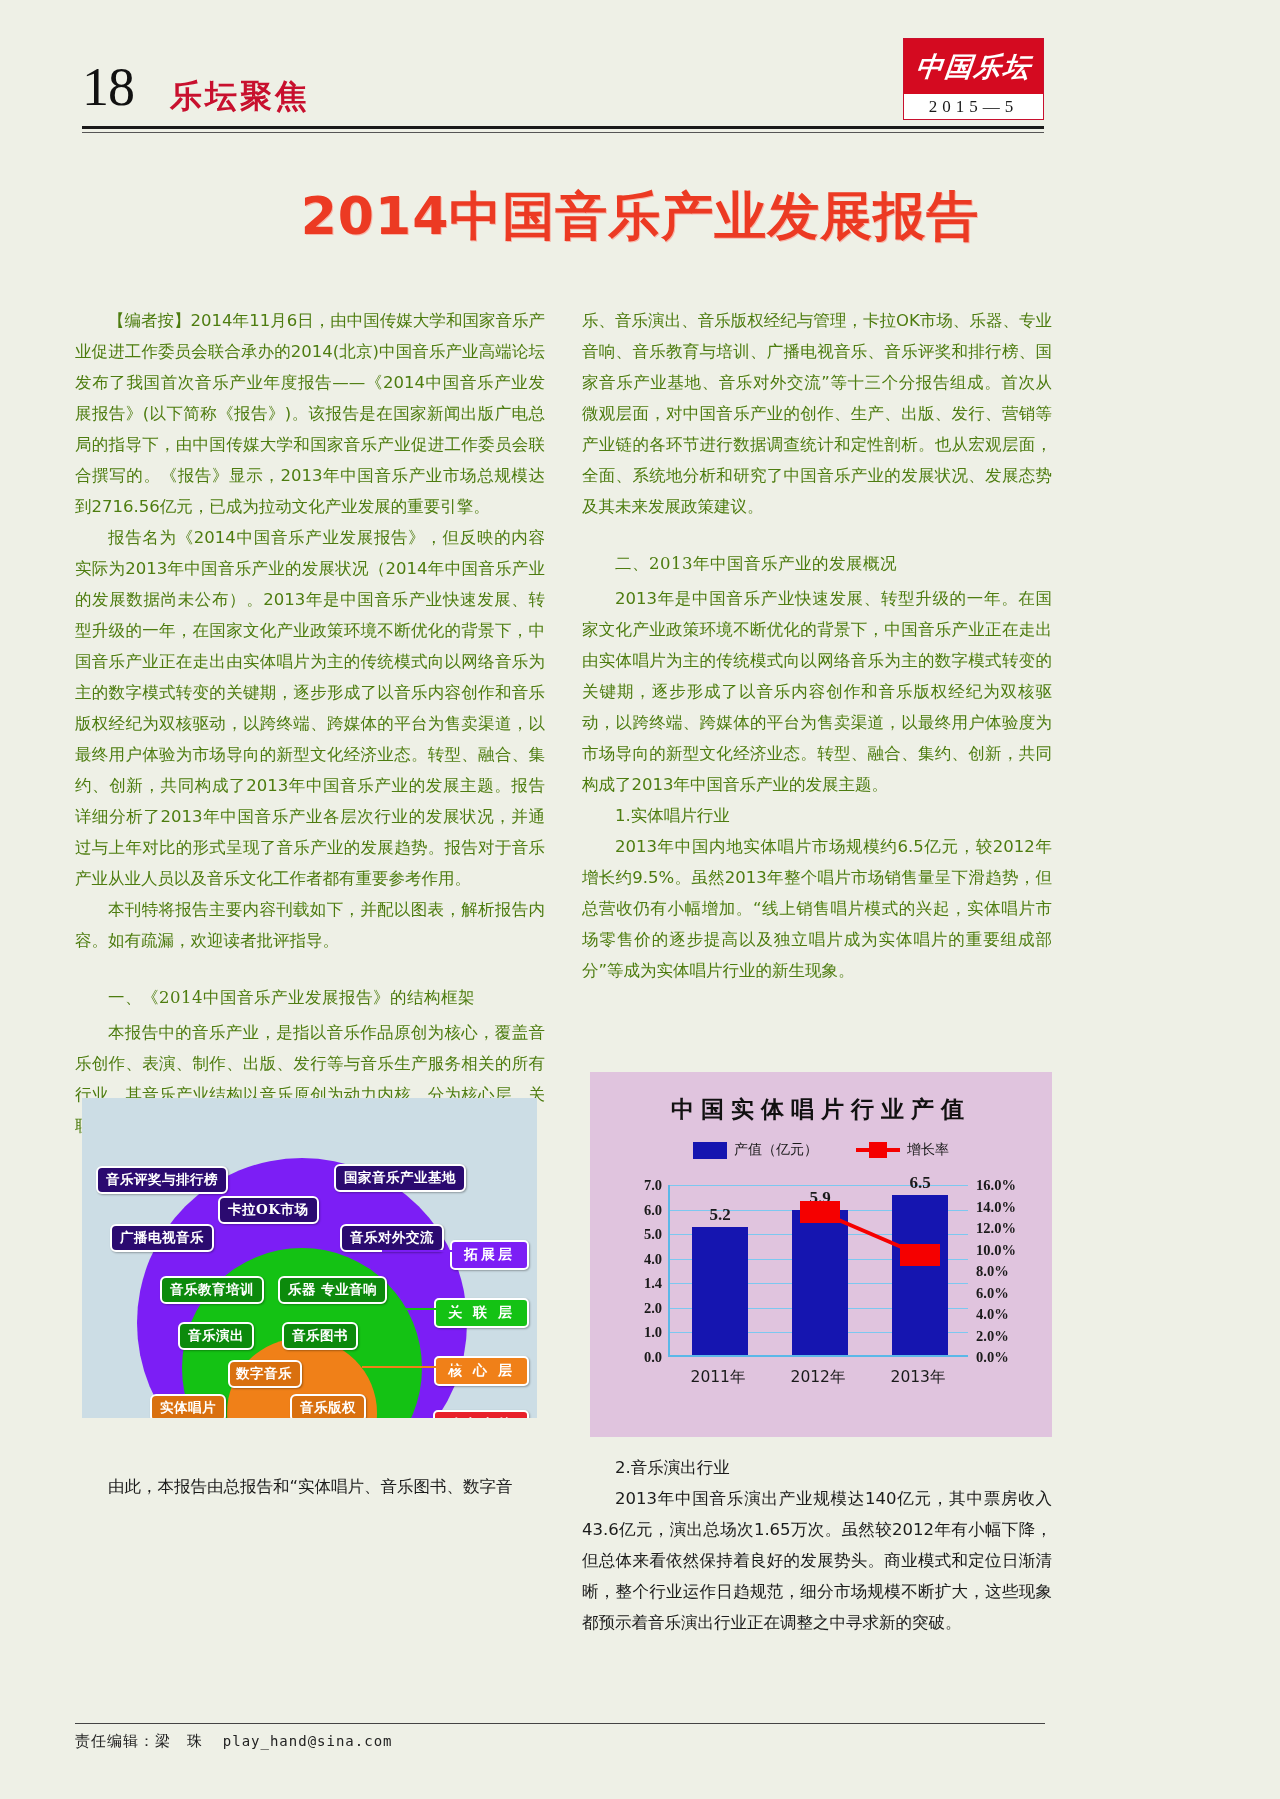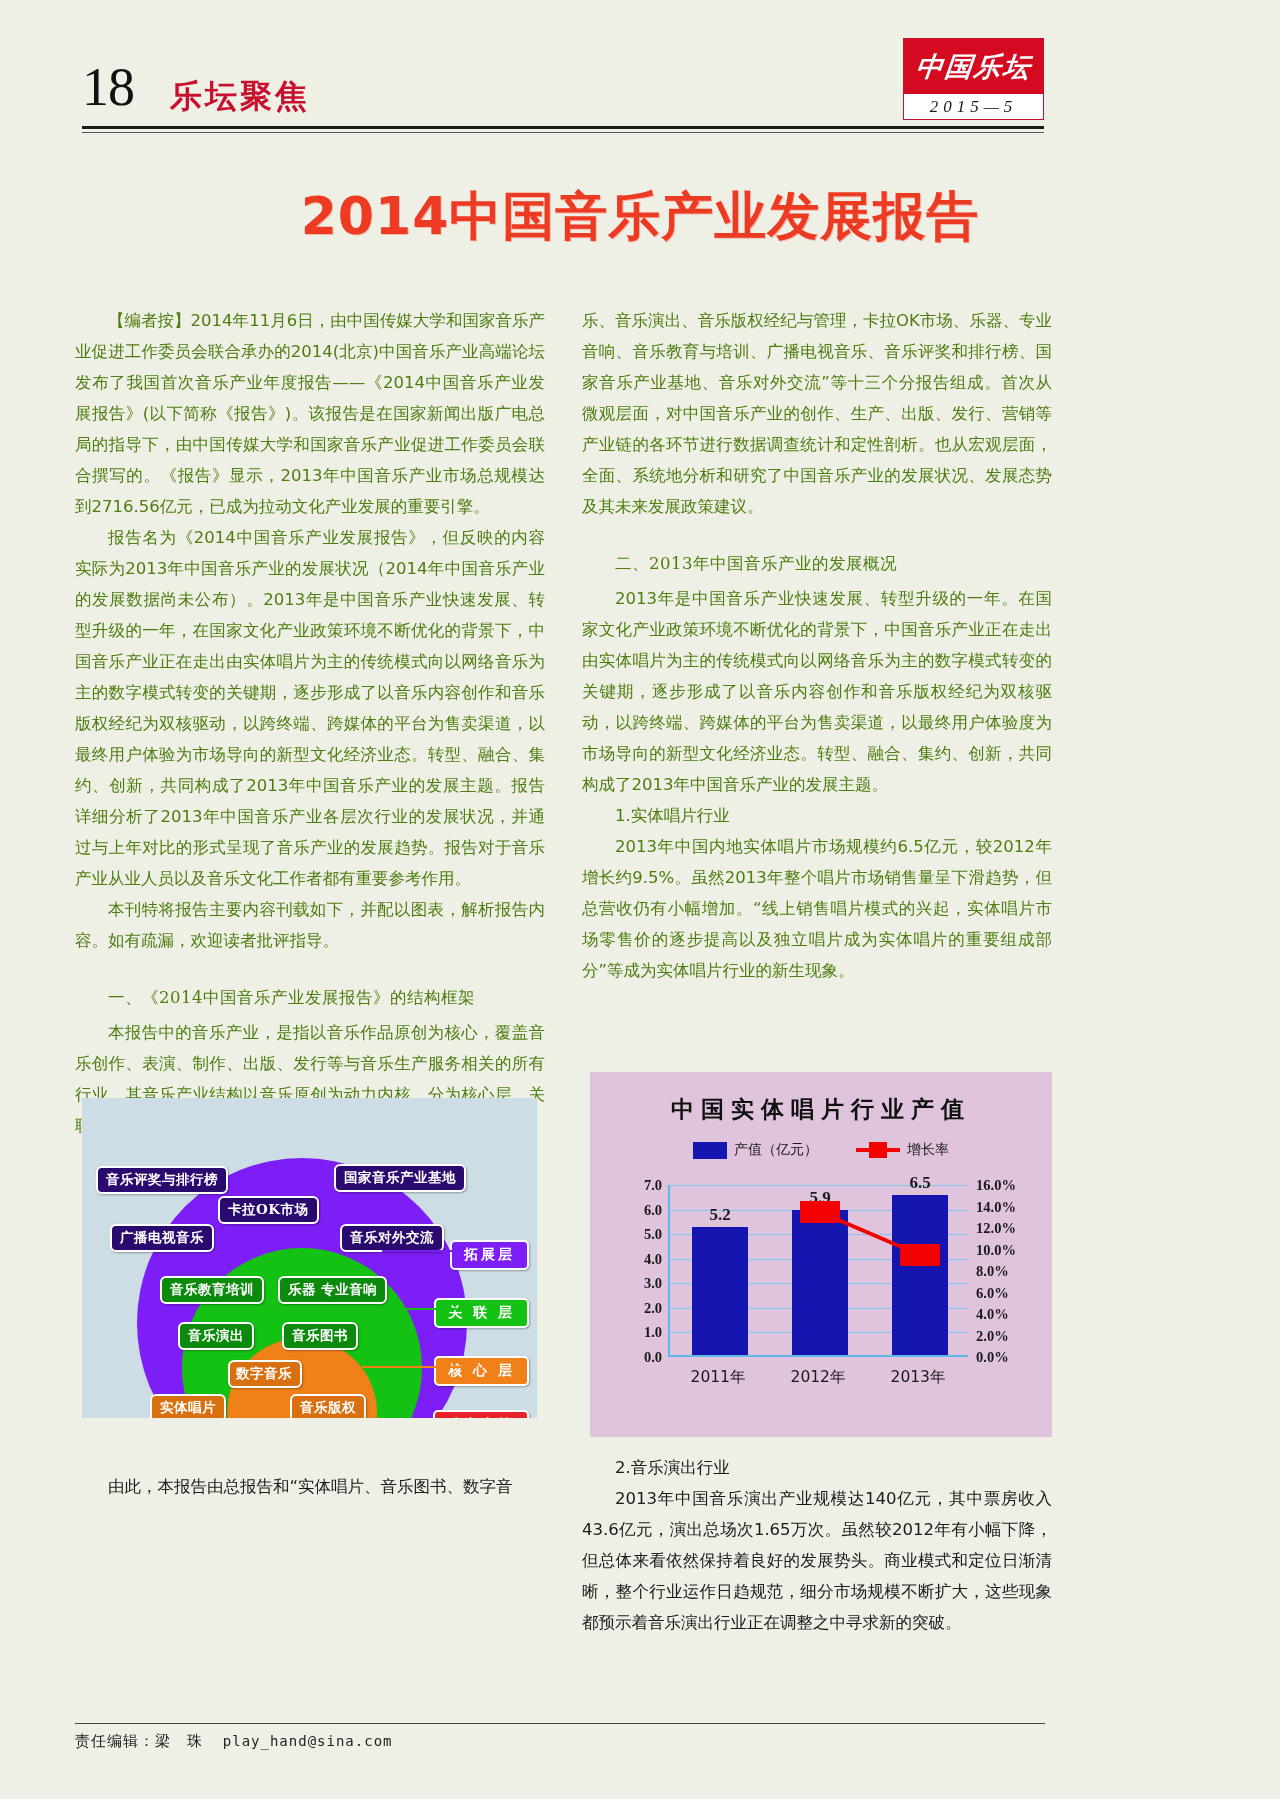--- a/index.html
+++ b/index.html
@@ -41,21 +41,21 @@
   }
   .logo-red span{
     color:#fff; font-size:27px; font-weight:700; letter-spacing:2px;
     font-family:"DejaVu Serif","Liberation Serif",serif;
     font-style:italic;
     transform:skewX(-6deg);
   }
   .logo-issue{
     height:26px; display:flex; align-items:center; justify-content:center;
     font-family:"Liberation Serif","DejaVu Serif",serif;
-    font-size:17px; letter-spacing:5px; color:#1a1a1a;font-style:italic;
+    font-size:17px; letter-spacing:5px; color:#1a1a1a;
   }
   .header-rule{
     position:absolute; left:82px; top:126px; width:962px; height:0;
     border-top:3px solid #1a1a1a;
   }
   .header-rule2{
     position:absolute; left:82px; top:132px; width:962px; height:0;
     border-top:1px solid #555;
   }
 
@@ -276,21 +276,21 @@
       <span>增长率</span>
     </div>
   </div>
 
   <div class="plot-wrap">
     <div class="ylabels">
       <div style="top:8px;">7.0</div>
       <div style="top:32.6px;">6.0</div>
       <div style="top:57.1px;">5.0</div>
       <div style="top:81.7px;">4.0</div>
-      <div style="top:106.3px;">3.0</div>
+      <div style="top:106.3px;">1.4</div>
       <div style="top:130.9px;">2.0</div>
       <div style="top:155.4px;">1.0</div>
       <div style="top:180px;">0.0</div>
     </div>
 
     <div class="y2labels">
       <div style="top:8px;">16.0%</div>
       <div style="top:29.5px;">14.0%</div>
       <div style="top:51px;">12.0%</div>
       <div style="top:72.5px;">10.0%</div>

